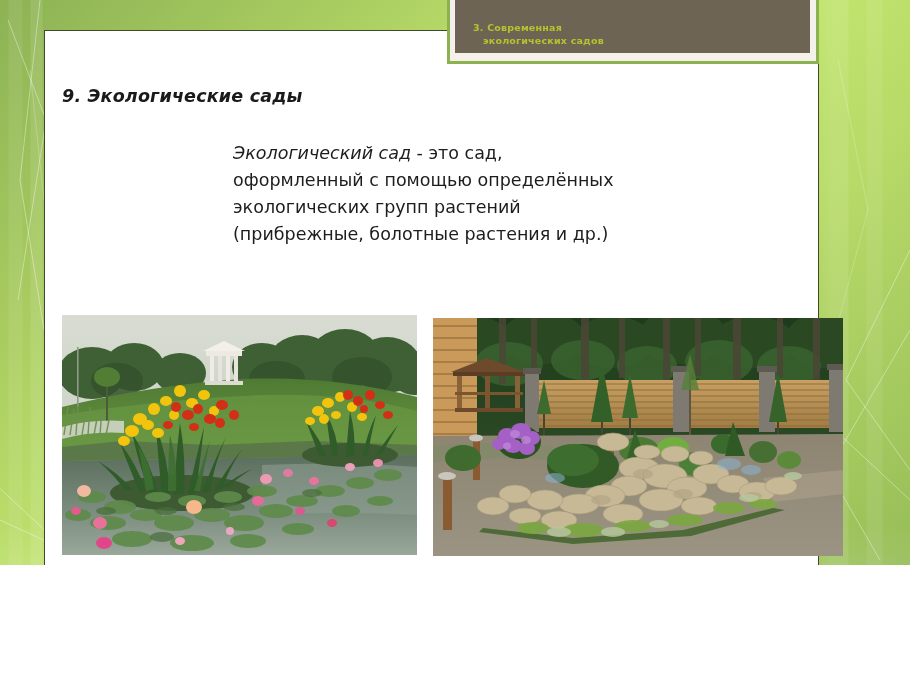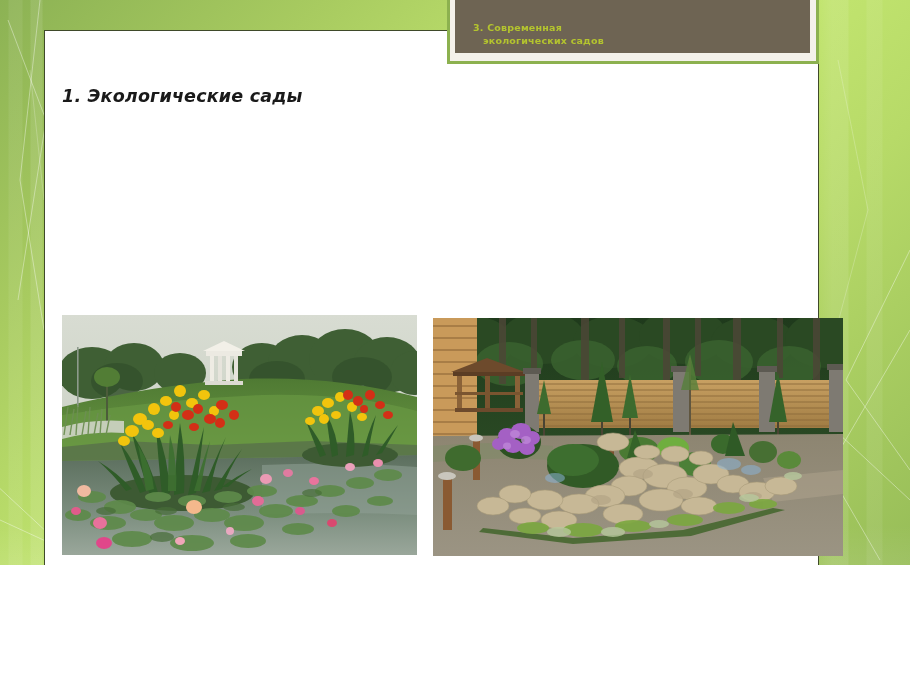--- a/index.html
+++ b/index.html
@@ -202,22 +202,23 @@
 
   <div class="panel"></div>
 
   <div class="banner-outer">
     <div class="banner-inner"></div>
   </div>
   <div class="banner-fill">
     <div class="banner-text"><span>3. Современная</span><span class="banner-line2">экологических садов</span></div>
   </div>
 
-  <div class="slide-title">1. Экологические сады</div>
-
+  <div class="slide-title">9. Экологические сады</div>
+
+  <div class="body-text"><span class="em">Экологический сад</span><span> - это сад, оформленный с помощью определённых экологических групп растений (прибрежные, болотные растения и др.)</span></div>
 
   <div class="photo" id="photo-pond">
     <svg viewBox="0 0 355 240" xmlns="http://www.w3.org/2000/svg" preserveAspectRatio="none">
       <defs>
         <linearGradient id="skyP" x1="0" y1="0" x2="0" y2="1">
           <stop offset="0%" stop-color="#d8dcd2"></stop>
           <stop offset="100%" stop-color="#c2cbbd"></stop>
         </linearGradient>
         <linearGradient id="waterP" x1="0" y1="0" x2="0" y2="1">
           <stop offset="0%" stop-color="#5c6f5e"></stop>

